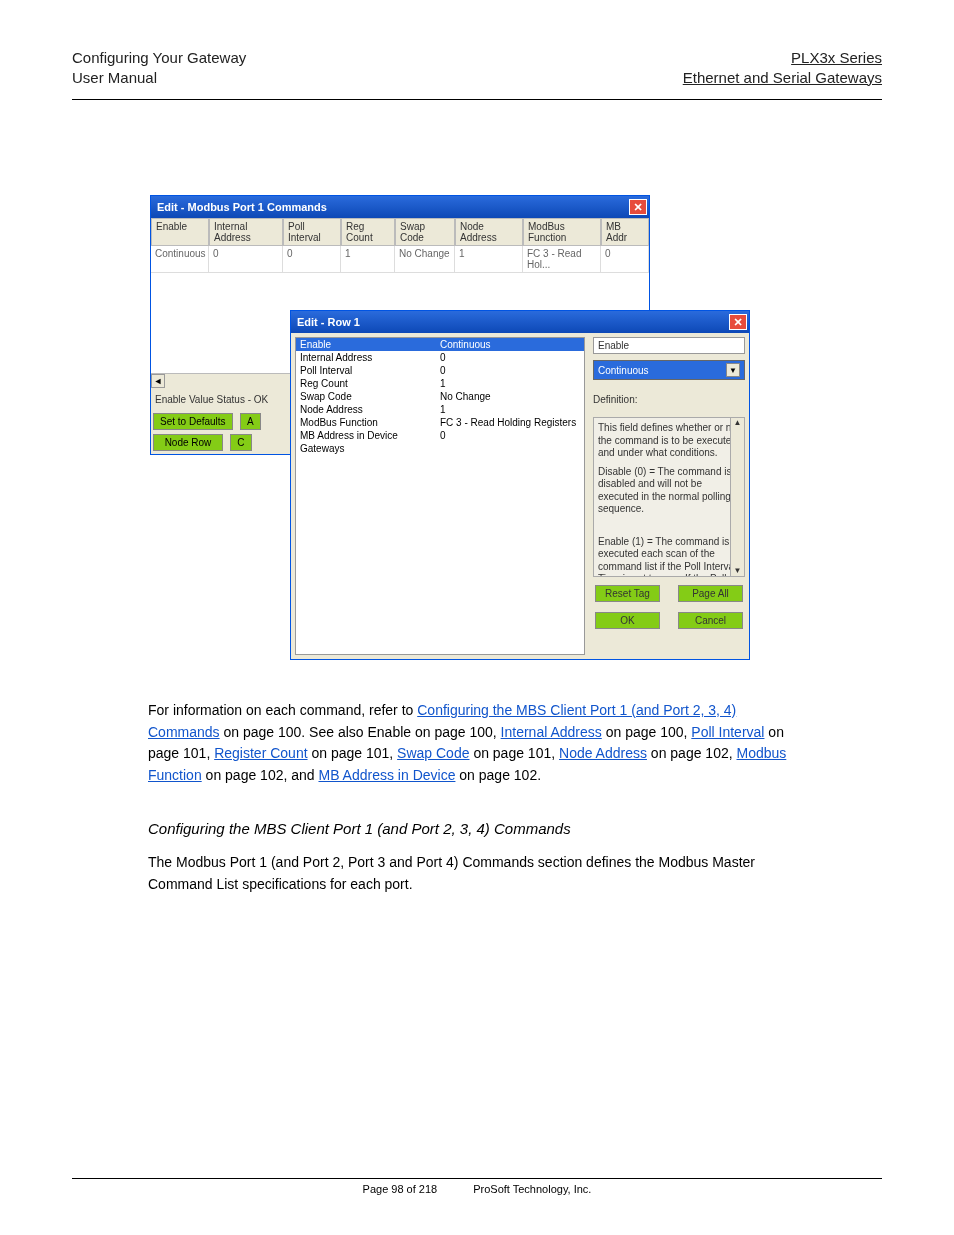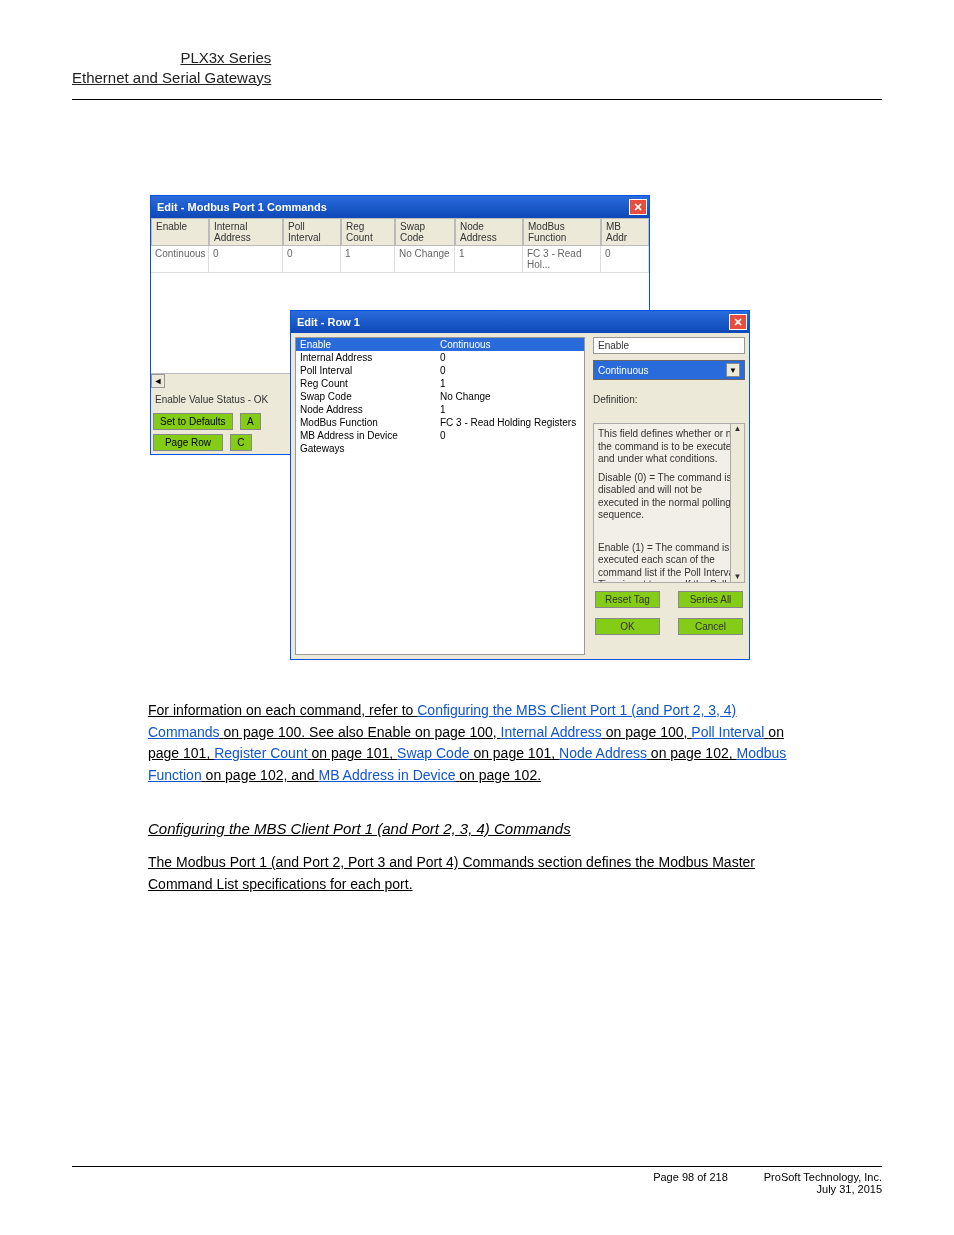--- a/index.html
+++ b/index.html
@@ -136,37 +136,41 @@
     position:absolute; right:0; top:0; bottom:0; width:14px;
     background:#ece9d8; border-left:1px solid #aaa;
     display:flex; flex-direction:column; justify-content:space-between;
     font-size:8px; align-items:center;
   }
   .dlg-btns { display:flex; gap:14px; margin-top:6px; }
   .dlg-btns .win-btn { flex:1; min-width:0; }
   
   .doc-text {
     position:absolute; left:148px; top:700px; width:650px;
-    font-size:14px; line-height:1.55;text-decoration:underline;
+    font-size:14px; line-height:1.55;
   }
   .doc-text a { color:#1155cc; text-decoration:underline; }
   .section-head {
     font-style:italic; font-size:15px; margin-top:30px;
   }
   .footer {
     position:absolute; bottom:40px; left:72px; right:72px;
     font-size:11px;
   }
   .footer-rule { border-top:1px solid #000; margin-bottom:4px; }
-  .footer-row { display:flex; justify-content:flex-end;gap:36px; }
+  .footer-row { display:flex; justify-content:center;gap:36px; }
 </style>
 </head>
 <body>
 
 <div class="page-header">
+  <div class="hdr-left">
+    <div>Configuring Your Gateway</div>
+    <div>User Manual</div>
+  </div>
   <div class="hdr-right">
     <div>PLX3x Series</div>
     <div>Ethernet and Serial Gateways</div>
   </div>
 </div>
 <div class="hdr-rule"></div>
 
 <div class="screenshot-area">
   <div class="main-window">
     <div class="titlebar">
@@ -197,21 +201,21 @@
     <div style="display:flex;align-items:center;background:#ece9d8;border-top:1px solid #bbb;">
       <div class="scroll-stub">◄</div>
       <div style="flex:1"></div>
     </div>
     <div class="status-line">Enable Value Status - OK</div>
     <div>
       <span class="win-btn">Set to Defaults</span>
       <span class="win-btn" style="min-width:14px">A</span>
     </div>
     <div>
-      <span class="win-btn">Page Row</span>
+      <span class="win-btn">Node Row</span>
       <span class="win-btn" style="min-width:14px">C</span>
     </div>
   </div>
 </div>
 
 <div class="dialog">
   <div class="titlebar">
     <span>Edit - Row 1</span>
     <span class="close-x">✕</span>
   </div>
@@ -253,33 +257,33 @@
           <div class="k">Gateways</div>
           <div class="v"></div>
         </div>
     </div>
     <div class="rightpane">
       <div class="field-label">Enable</div>
       <div class="dropdown">
         <span>Continuous</span>
         <span class="arrow">▼</span>
       </div>
-      <div style="margin-bottom:18px;">Definition:</div>
+      <div style="margin-bottom:12px;">Definition:</div>
       <div class="definition-box">
         <div style="margin-bottom:6px;">This field defines whether or not the command is to be executed and under what conditions.</div>
         <div style="margin-bottom:20px;">Disable (0) = The command is disabled and will not be executed in the normal polling sequence.</div>
         <div>Enable (1) = The command is executed each scan of the command list if the Poll Interval Time is set to zero. If the Poll Interval time is set,</div>
         <div class="sb">
           <span>▲</span>
           <span>▼</span>
         </div>
       </div>
       <div class="dlg-btns">
         <span class="win-btn">Reset Tag</span>
-        <span class="win-btn">Series All</span>
+        <span class="win-btn">Page All</span>
       </div>
       <div class="dlg-btns">
         <span class="win-btn">OK</span>
         <span class="win-btn">Cancel</span>
       </div>
     </div>
   </div>
 </div>
 
 <div class="doc-text">
@@ -305,17 +309,13 @@
   <div class="section-head">Configuring the MBS Client Port 1 (and Port 2, 3, 4) Commands</div>
   <p style="margin-top:12px">The Modbus Port 1 (and Port 2, Port 3 and Port 4) Commands section defines the Modbus Master Command List specifications for each port.</p>
 </div>
 
 <div class="footer">
   <div class="footer-rule"></div>
   <div class="footer-row">
     <span>Page 98 of 218</span>
     <span>ProSoft Technology, Inc.</span>
   </div>
-  <div class="footer-row">
-    <span></span>
-    <span>July 31, 2015</span>
-  </div>
 </div>
 
 </body></html>

